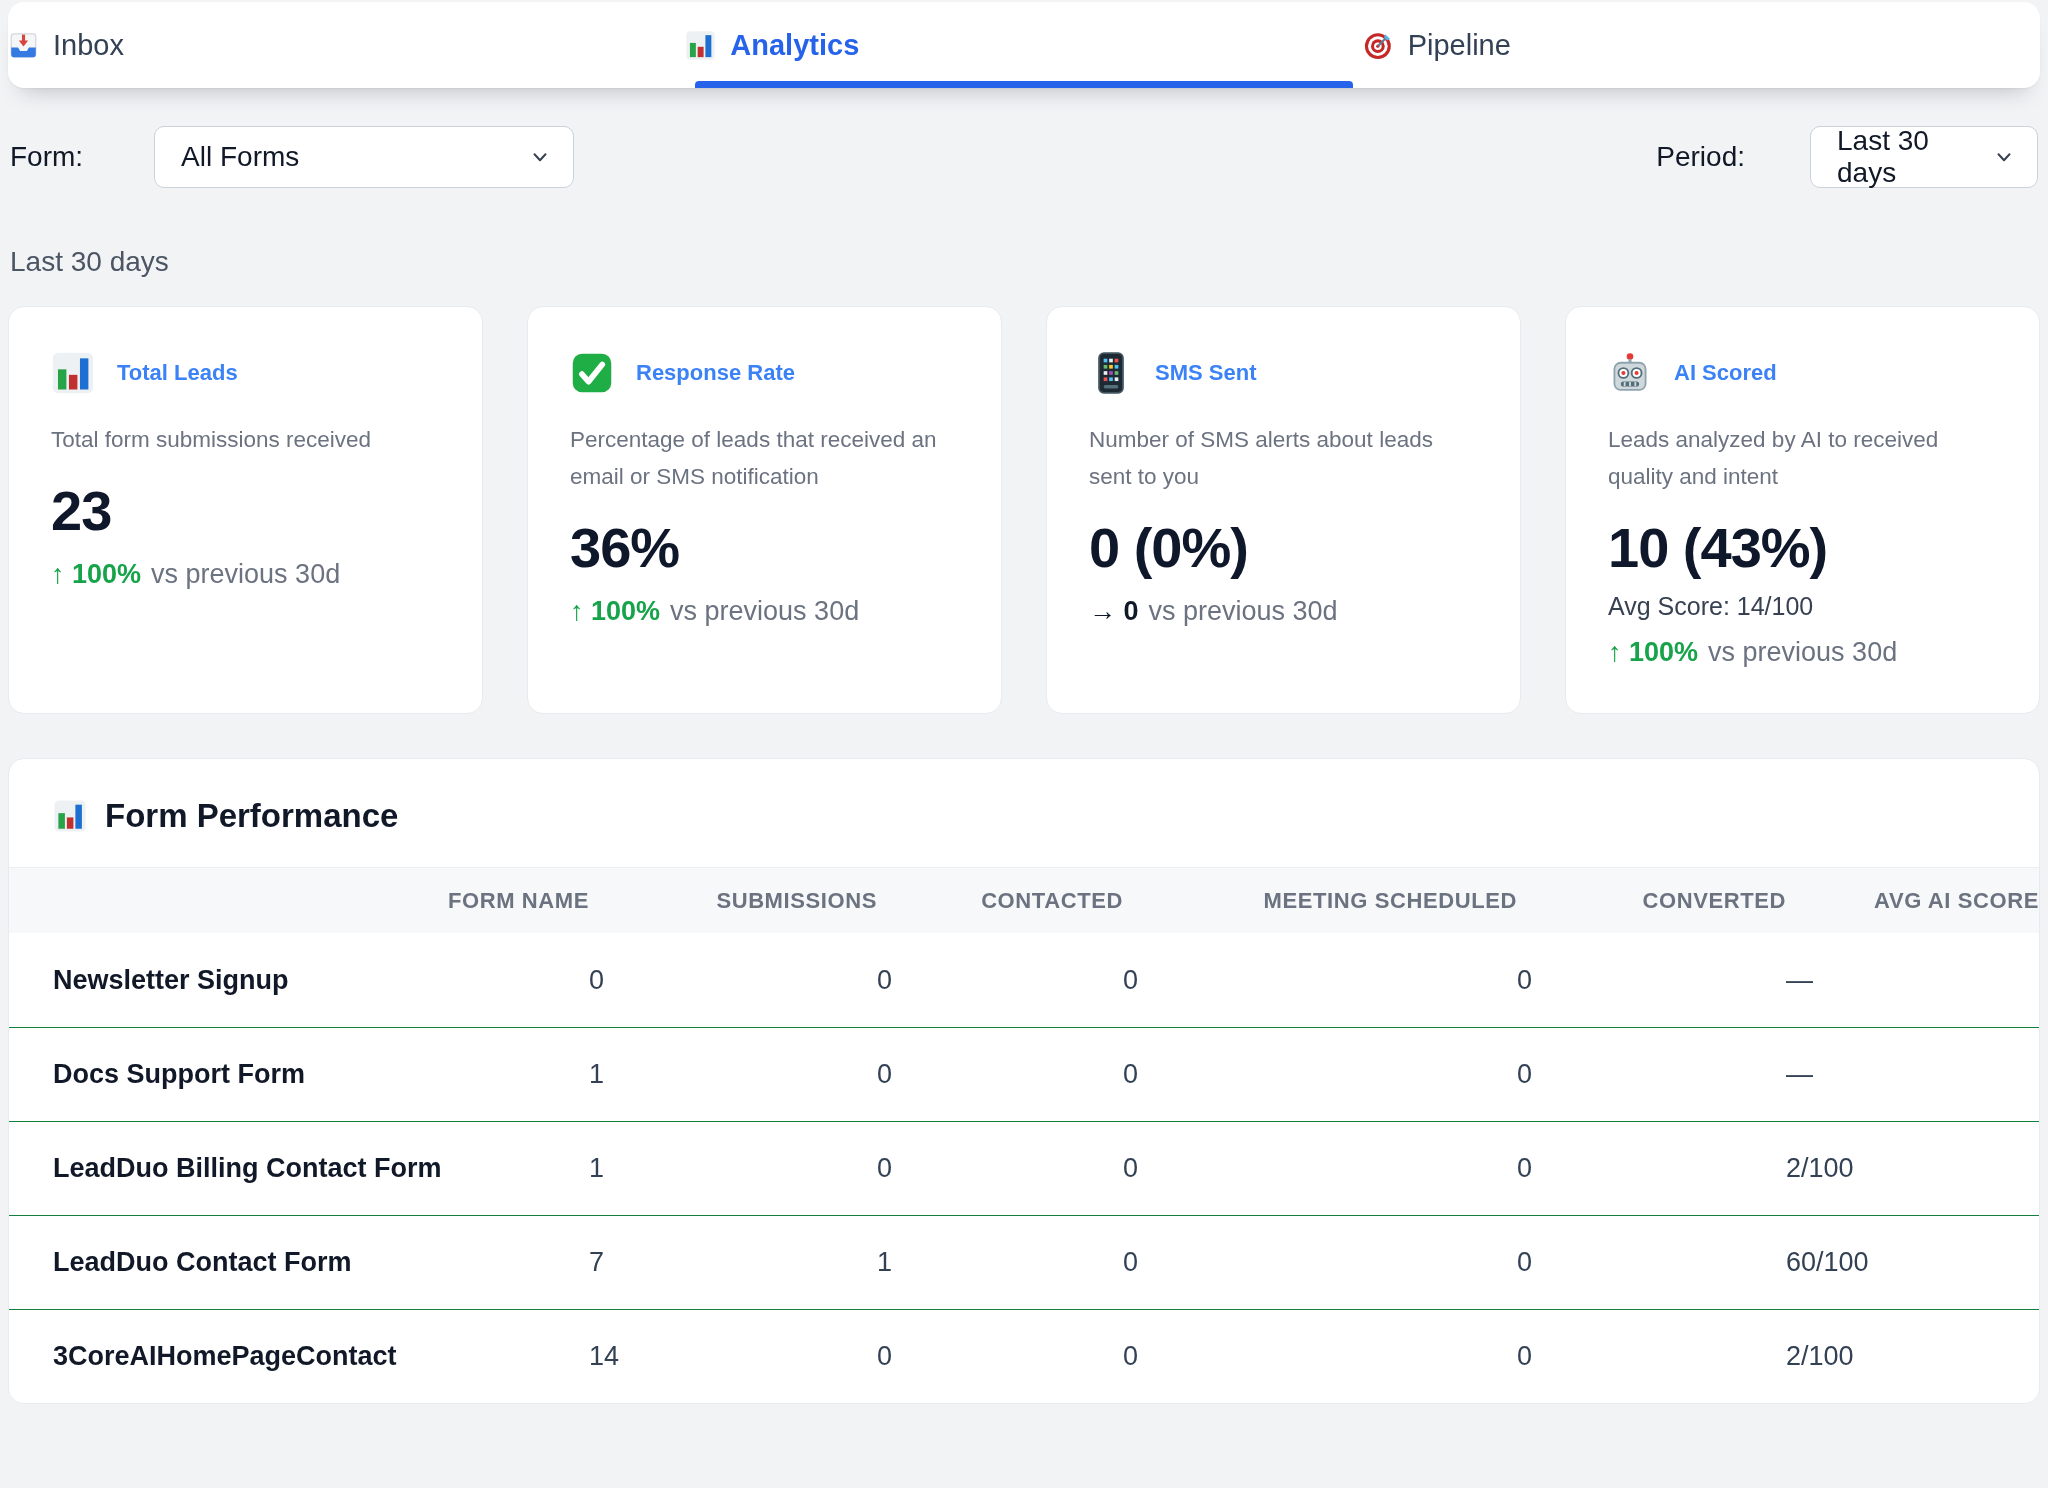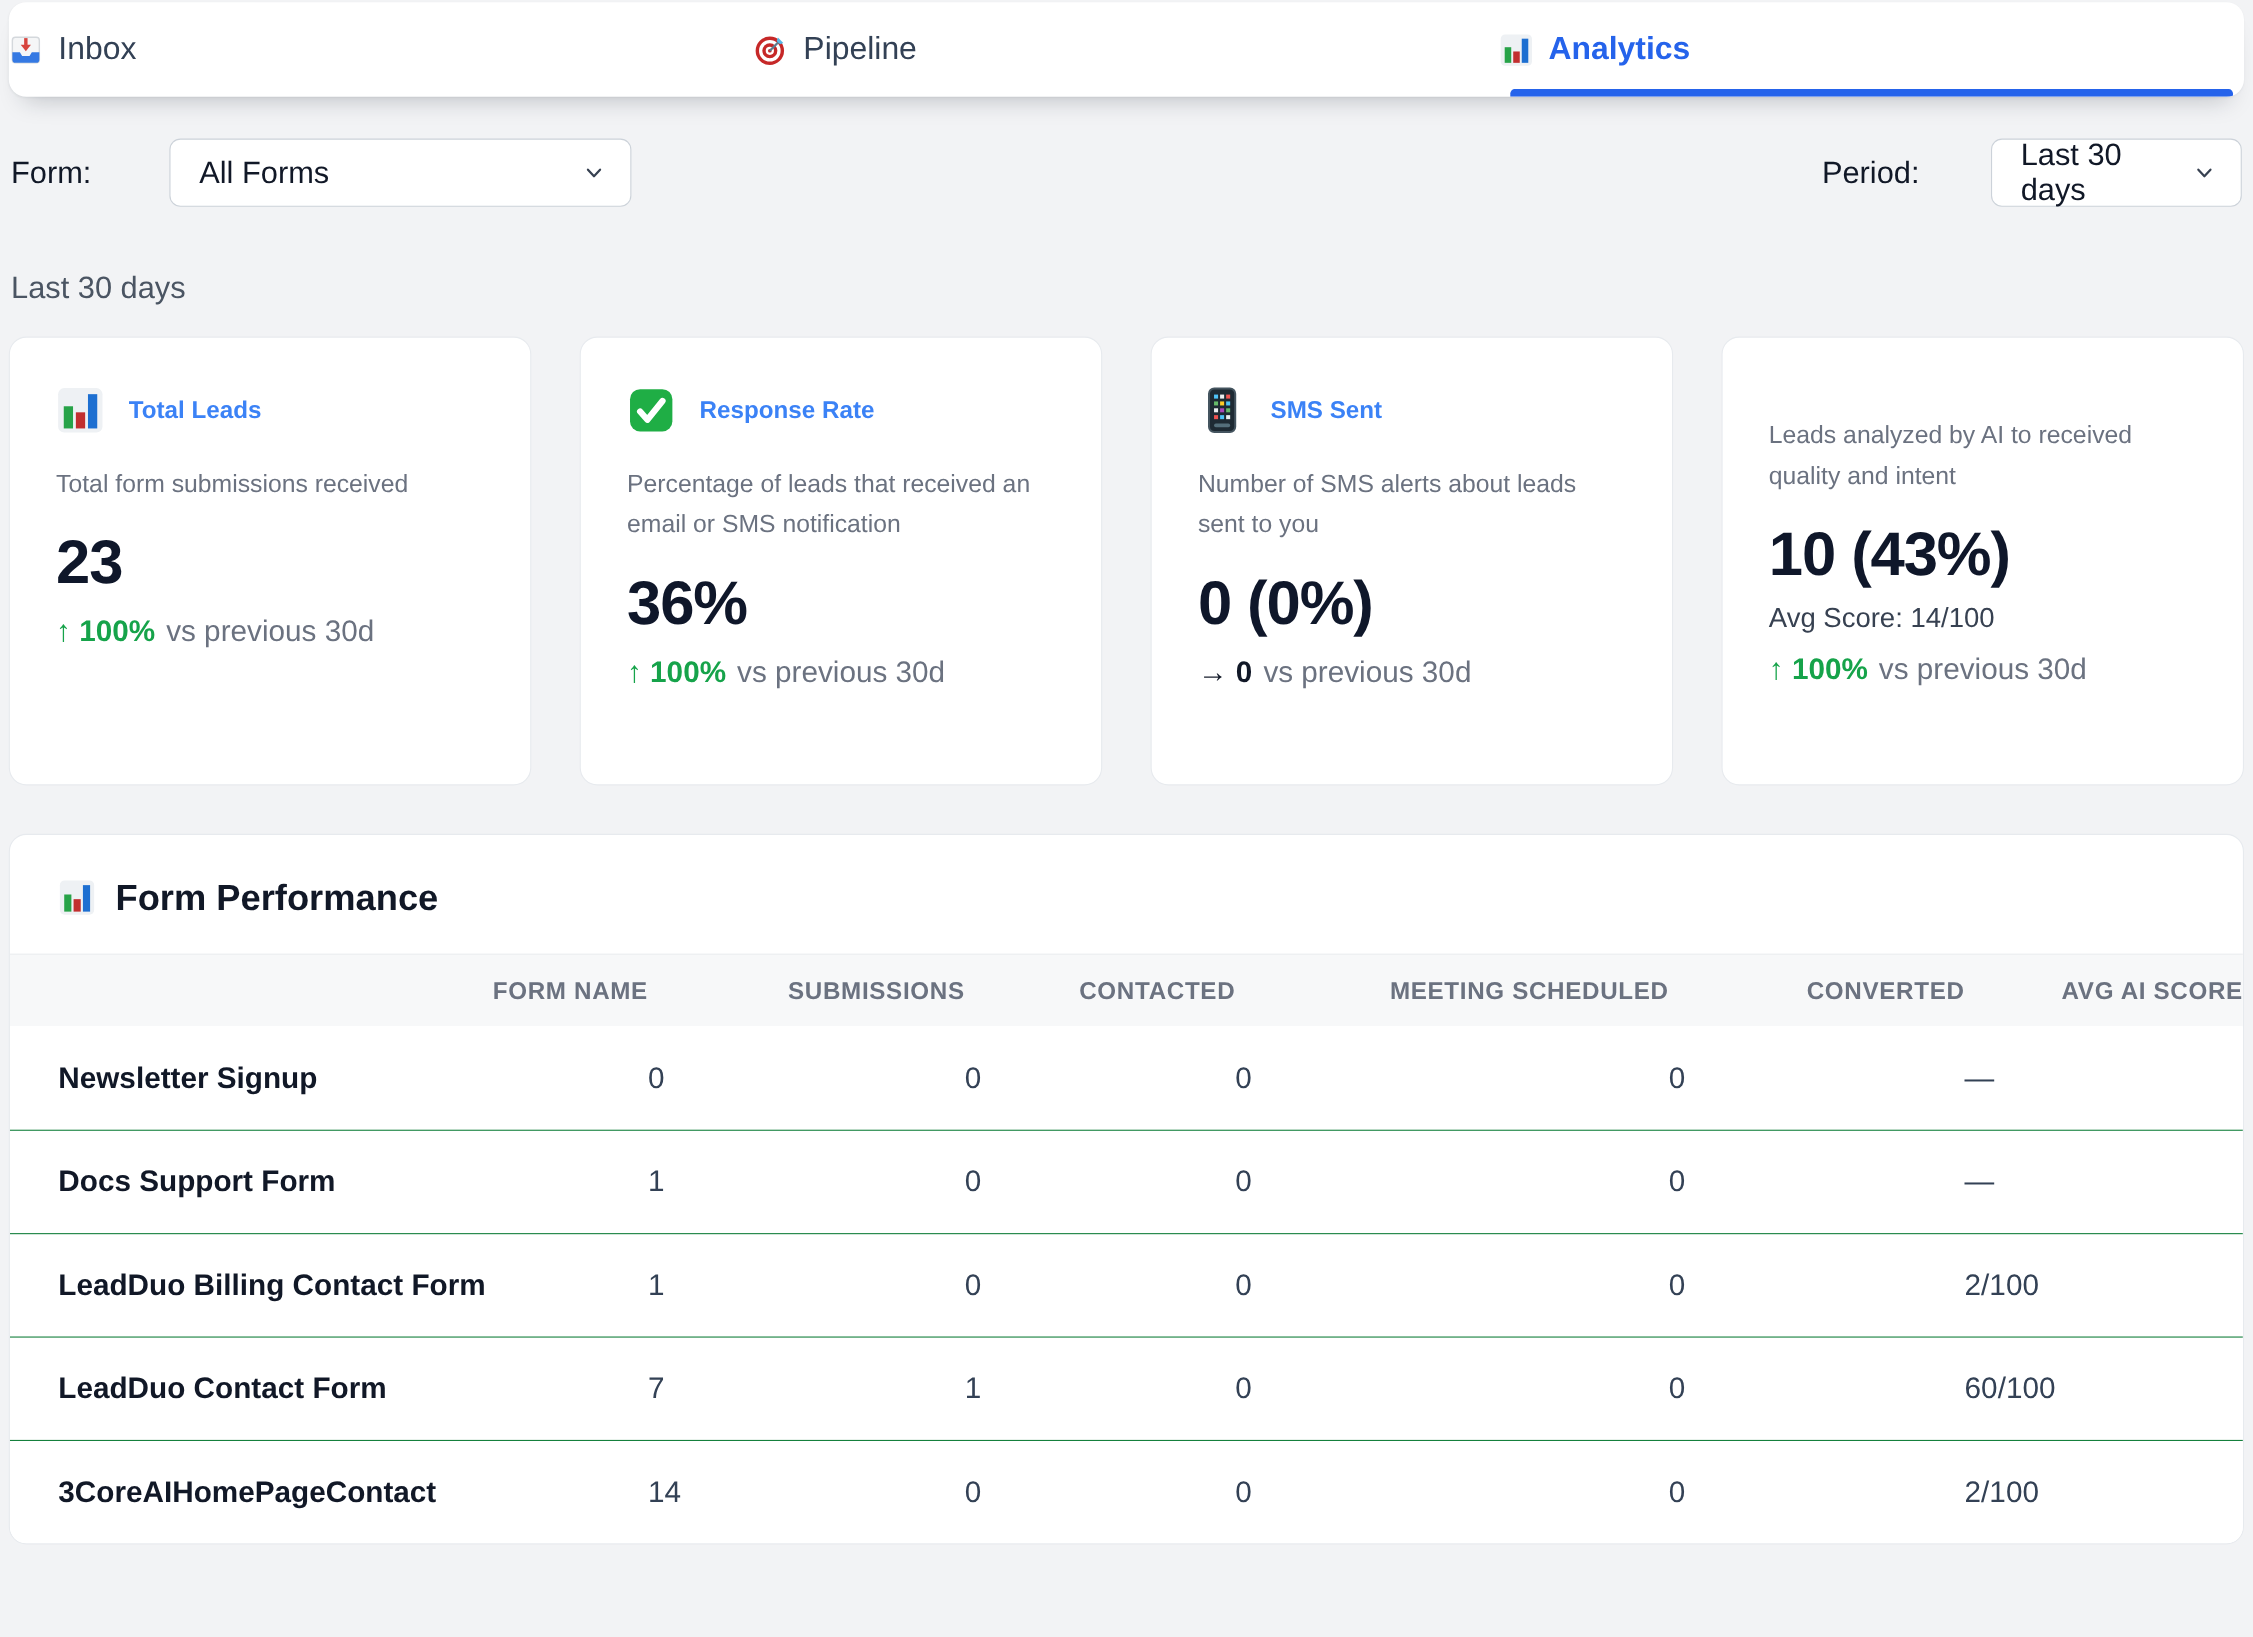--- a/index.html
+++ b/index.html
@@ -214,34 +214,34 @@
   <div class="topnav">
 
       <div class="nav-tab">
         <svg class="nav-icon">
           <use href="#inbox-icon"></use>
         </svg>
         <span>Inbox</span>
 
       </div>
 
+      <div class="nav-tab active">
+        <svg class="nav-icon">
+          <use href="#bar-chart-icon"></use>
+        </svg>
+        <span>Analytics</span>
+        <span class="nav-underline"></span>
+      </div>
+
       <div class="nav-tab">
         <svg class="nav-icon">
           <use href="#target-icon"></use>
         </svg>
         <span>Pipeline</span>
 
-      </div>
-
-      <div class="nav-tab active">
-        <svg class="nav-icon">
-          <use href="#bar-chart-icon"></use>
-        </svg>
-        <span>Analytics</span>
-        <span class="nav-underline"></span>
       </div>
 
   </div>
 
 
   <div class="filters">
     <span class="filter-label">Form:</span>
     <div class="select select-form">
       <span>All Forms</span>
       <svg class="chevron">
@@ -301,20 +301,26 @@
         </div>
         <div class="card-desc">Number of SMS alerts about leads sent to you</div>
         <div class="card-value">0 (0%)</div>
 
         <div class="card-delta">
           <span class="chg neu">→ 0</span><span>vs previous 30d</span>
         </div>
       </div>
 
       <div class="card">
+        <div class="card-head">
+          <svg class="card-icon">
+            <use href="#robot-icon"></use>
+          </svg>
+          <span class="card-title">AI Scored</span>
+        </div>
         <div class="card-desc">Leads analyzed by AI to received quality and intent</div>
         <div class="card-value">10 (43%)</div>
         <div class="card-avg">Avg Score: 14/100</div>
         <div class="card-delta">
           <span class="chg pos">↑ 100%</span><span>vs previous 30d</span>
         </div>
       </div>
 
   </div>
 

